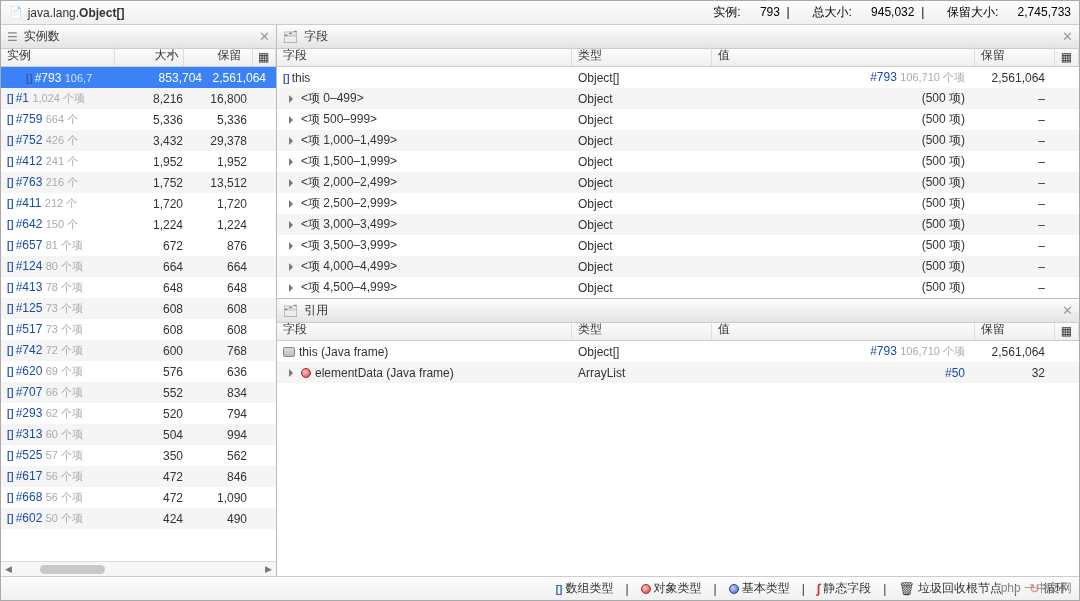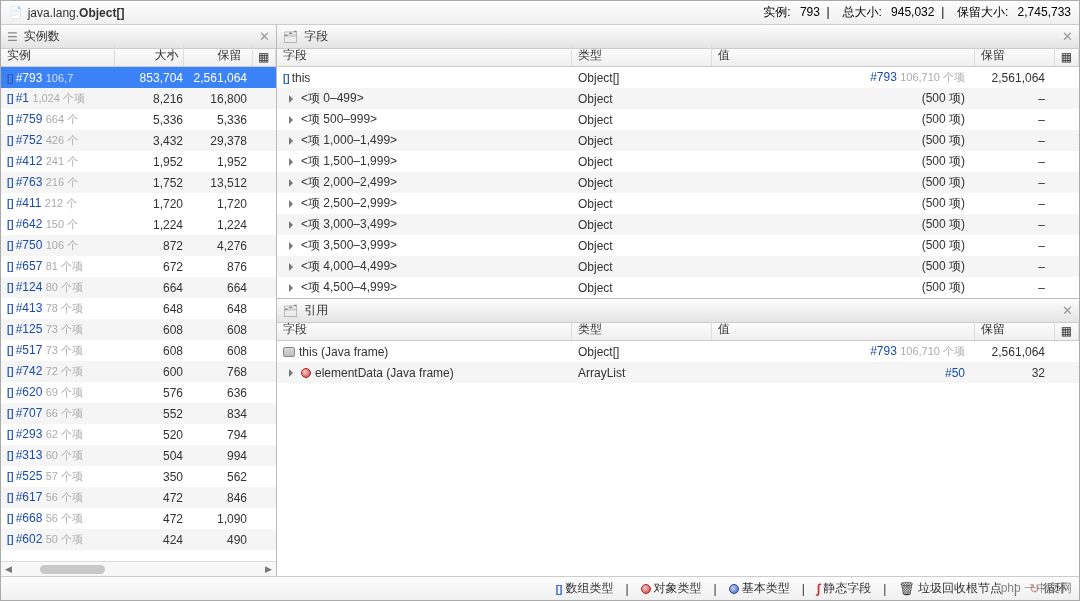--- a/index.html
+++ b/index.html
@@ -1,36 +1,36 @@
 <!DOCTYPE html>
 <html><head>
 <meta charset="utf-8">
 <style>
 * { margin:0; padding:0; box-sizing:border-box; }
 body { font-family:-apple-system,"Lucida Grande",Arial,sans-serif; font-size:12px; color:#333; background:#fff; width:1080px; height:601px; overflow:hidden; display:flex; flex-direction:column; border:1px solid #aaa; }
 .header { display:flex; align-items:center; padding:3px 8px; border-bottom:1px solid #ccc; background:linear-gradient(#fdfdfd,#f0f0f0); height:24px; }
 .header .cls-icon { margin-right:5px; font-size:11px; }
 .header .title { flex:1; }
 .header .stats { color:#000; font-size:12px; }
-.header .stats span { margin-left:6px; }
+.header .stats span { margin-left:16px; }
 .main { flex:1; display:flex; overflow:hidden; }
 .left-panel { width:276px; display:flex; flex-direction:column; border-right:1px solid #bbb; }
 .right-panel { flex:1; display:flex; flex-direction:column; }
 .panel-title { display:flex; align-items:center; background:linear-gradient(#fdfdfd,#e4e4e4); border-bottom:1px solid #ccc; padding:3px 6px; height:24px; }
 .panel-title .pt-icon { margin-right:6px; color:#888; }
 .panel-title .pt-label { flex:1; font-size:12px; }
 .panel-title .close-x { color:#999; cursor:pointer; font-size:13px; }
 .th-row { display:flex; background:linear-gradient(#fcfcfc,#efefef); border-bottom:1px solid #ccc; height:18px; align-items:flex-end; }
 .th { padding:2px 6px; font-size:12px; border-right:1px solid #ddd; position:relative; }
 .th.sort::after { content:""; position:absolute; right:8px; top:7px; border:4px solid transparent; border-top-color:#777; }
 .th.small { width:24px; text-align:center; padding:2px 0; }
 .tbody { flex:1; overflow:hidden; }
 .row { display:flex; height:21px; align-items:center; }
 .row.alt { background:#f5f5f5; }
-.row.sel { background:#3b82f6; color:#fff; }
+.row.sel { background:#3b82f6; color:#fff;justify-content:flex-end; }
 .row.sel .id { color:#fff; }
 .cell { padding:2px 6px; overflow:hidden; white-space:nowrap; }
 .brackets-icon { color:#2e5cb8; font-weight:bold; margin-right:2px; font-size:10px; }
 .id { color:#1a4ba8; }
 .meta { color:#aaa; font-size:11px; }
 .row.sel .meta { color:#d0e0ff; }
 .num { text-align:right; font-variant-numeric:tabular-nums; }
 .left-cols-1 { width:116px; }
 .left-cols-2 { width:70px; text-align:right; padding-right:4px; }
 .left-cols-3 { width:70px; text-align:right; padding-right:10px; }
@@ -121,25 +121,20 @@
         <div class="row">
           <div class="cell left-cols-1"><span class="brackets-icon">[]</span><span class="id">#411</span> <span class="meta">212 个</span></div>
           <div class="cell left-cols-2 num">1,720</div>
           <div class="cell left-cols-3 num">1,720</div>
         </div>
         <div class="row">
           <div class="cell left-cols-1"><span class="brackets-icon">[]</span><span class="id">#642</span> <span class="meta">150 个</span></div>
           <div class="cell left-cols-2 num">1,224</div>
           <div class="cell left-cols-3 num">1,224</div>
         </div>
-        <div class="row alt">
-          <div class="cell left-cols-1"><span class="brackets-icon">[]</span><span class="id">#750</span> <span class="meta">106 个</span></div>
-          <div class="cell left-cols-2 num">872</div>
-          <div class="cell left-cols-3 num">4,276</div>
-        </div>
         <div class="row">
           <div class="cell left-cols-1"><span class="brackets-icon">[]</span><span class="id">#657</span> <span class="meta">81 个项</span></div>
           <div class="cell left-cols-2 num">672</div>
           <div class="cell left-cols-3 num">876</div>
         </div>
         <div class="row alt">
           <div class="cell left-cols-1"><span class="brackets-icon">[]</span><span class="id">#124</span> <span class="meta">80 个项</span></div>
           <div class="cell left-cols-2 num">664</div>
           <div class="cell left-cols-3 num">664</div>
         </div>

